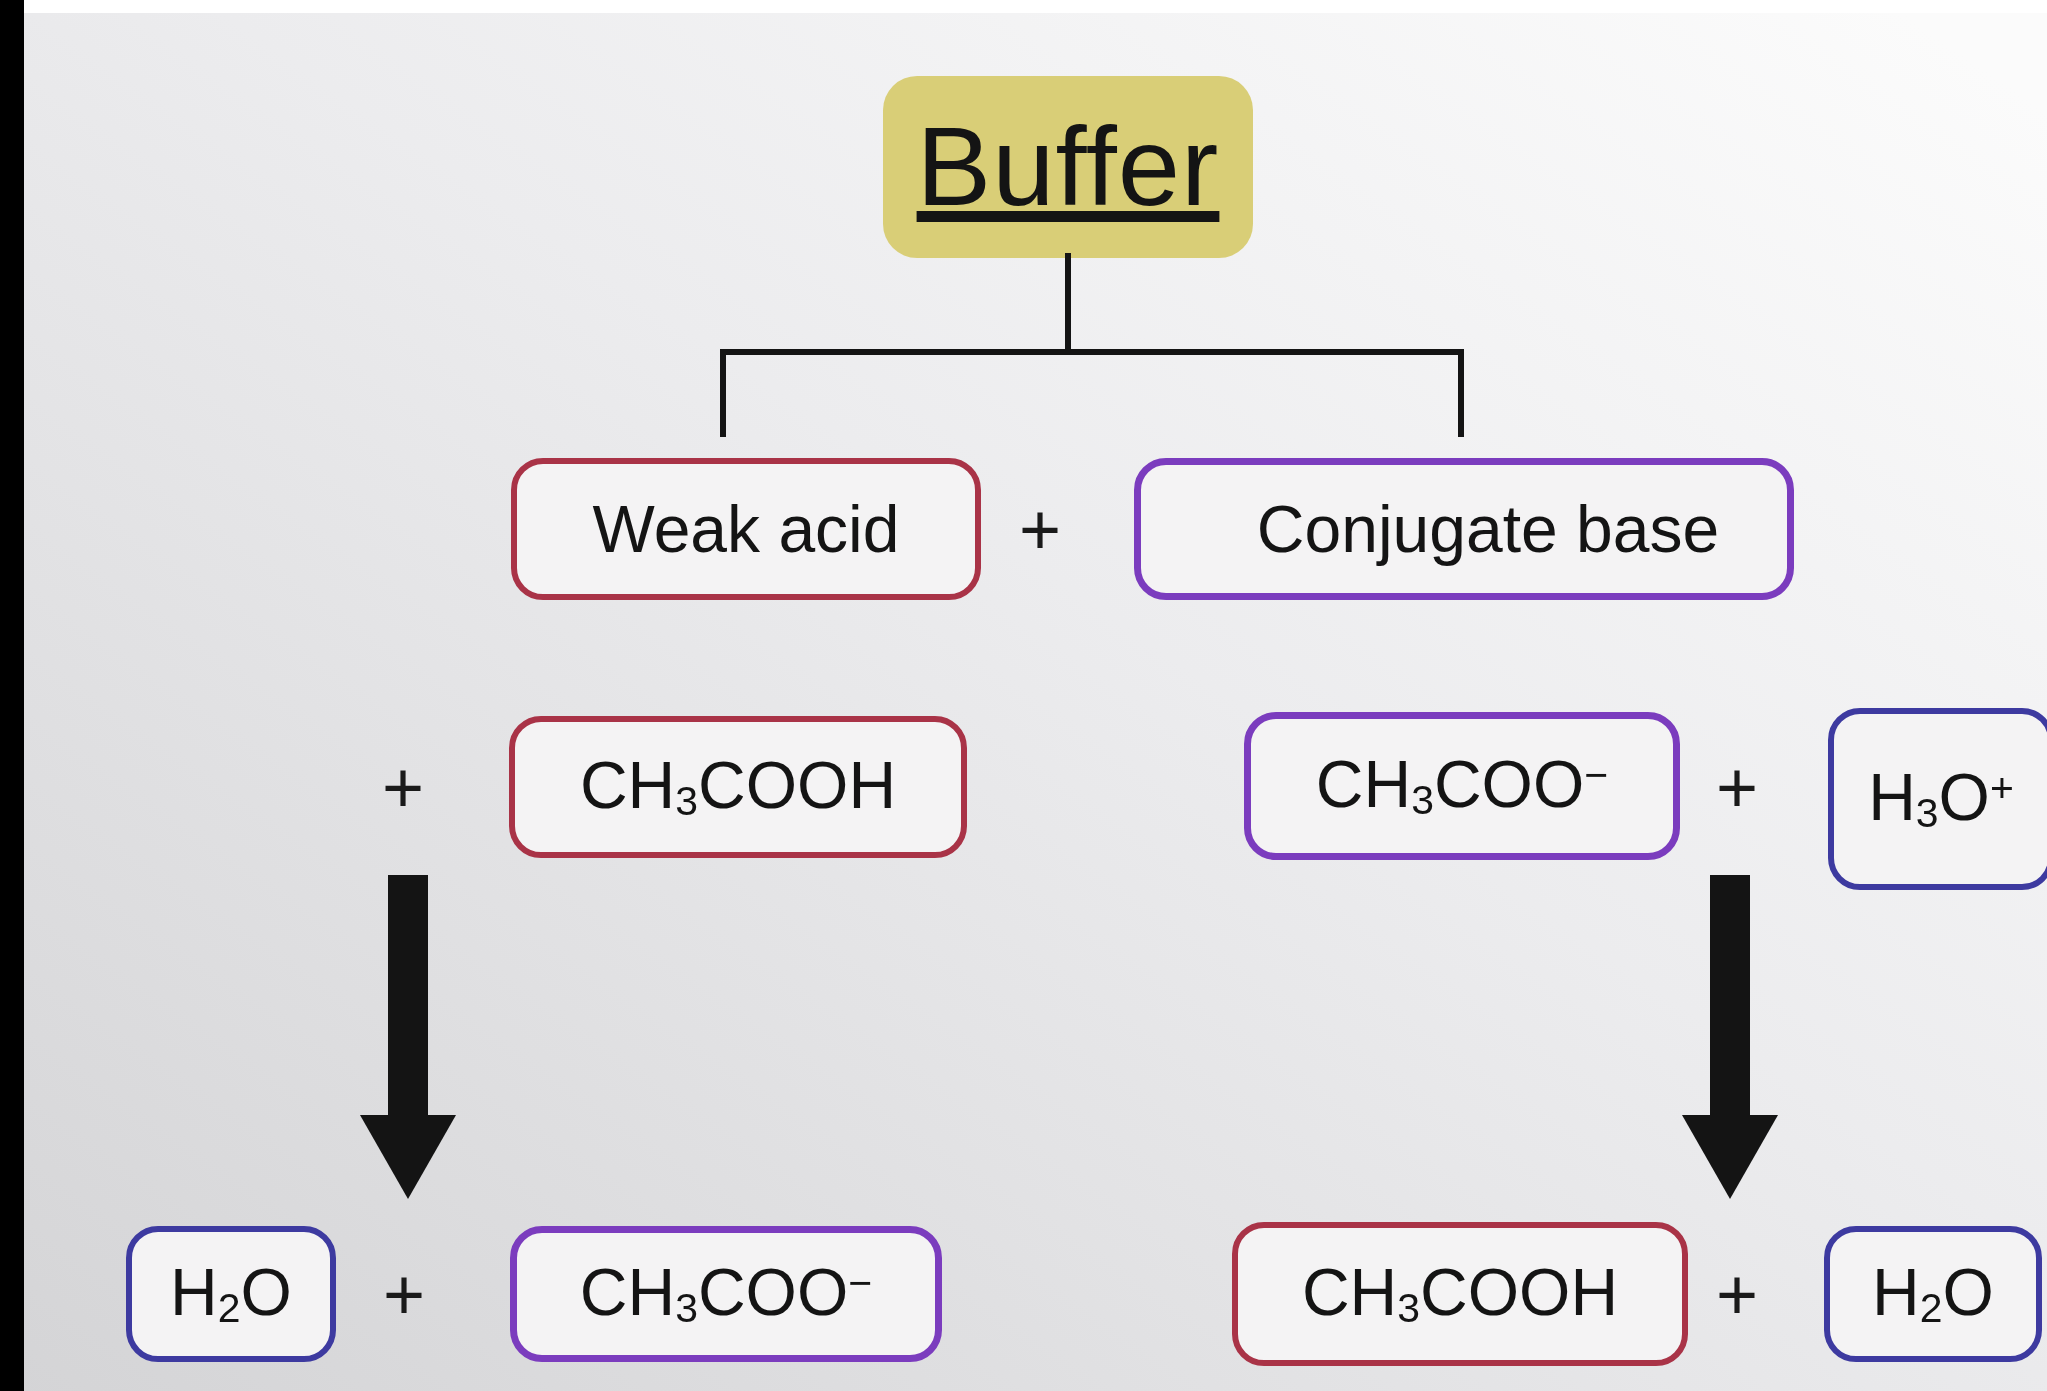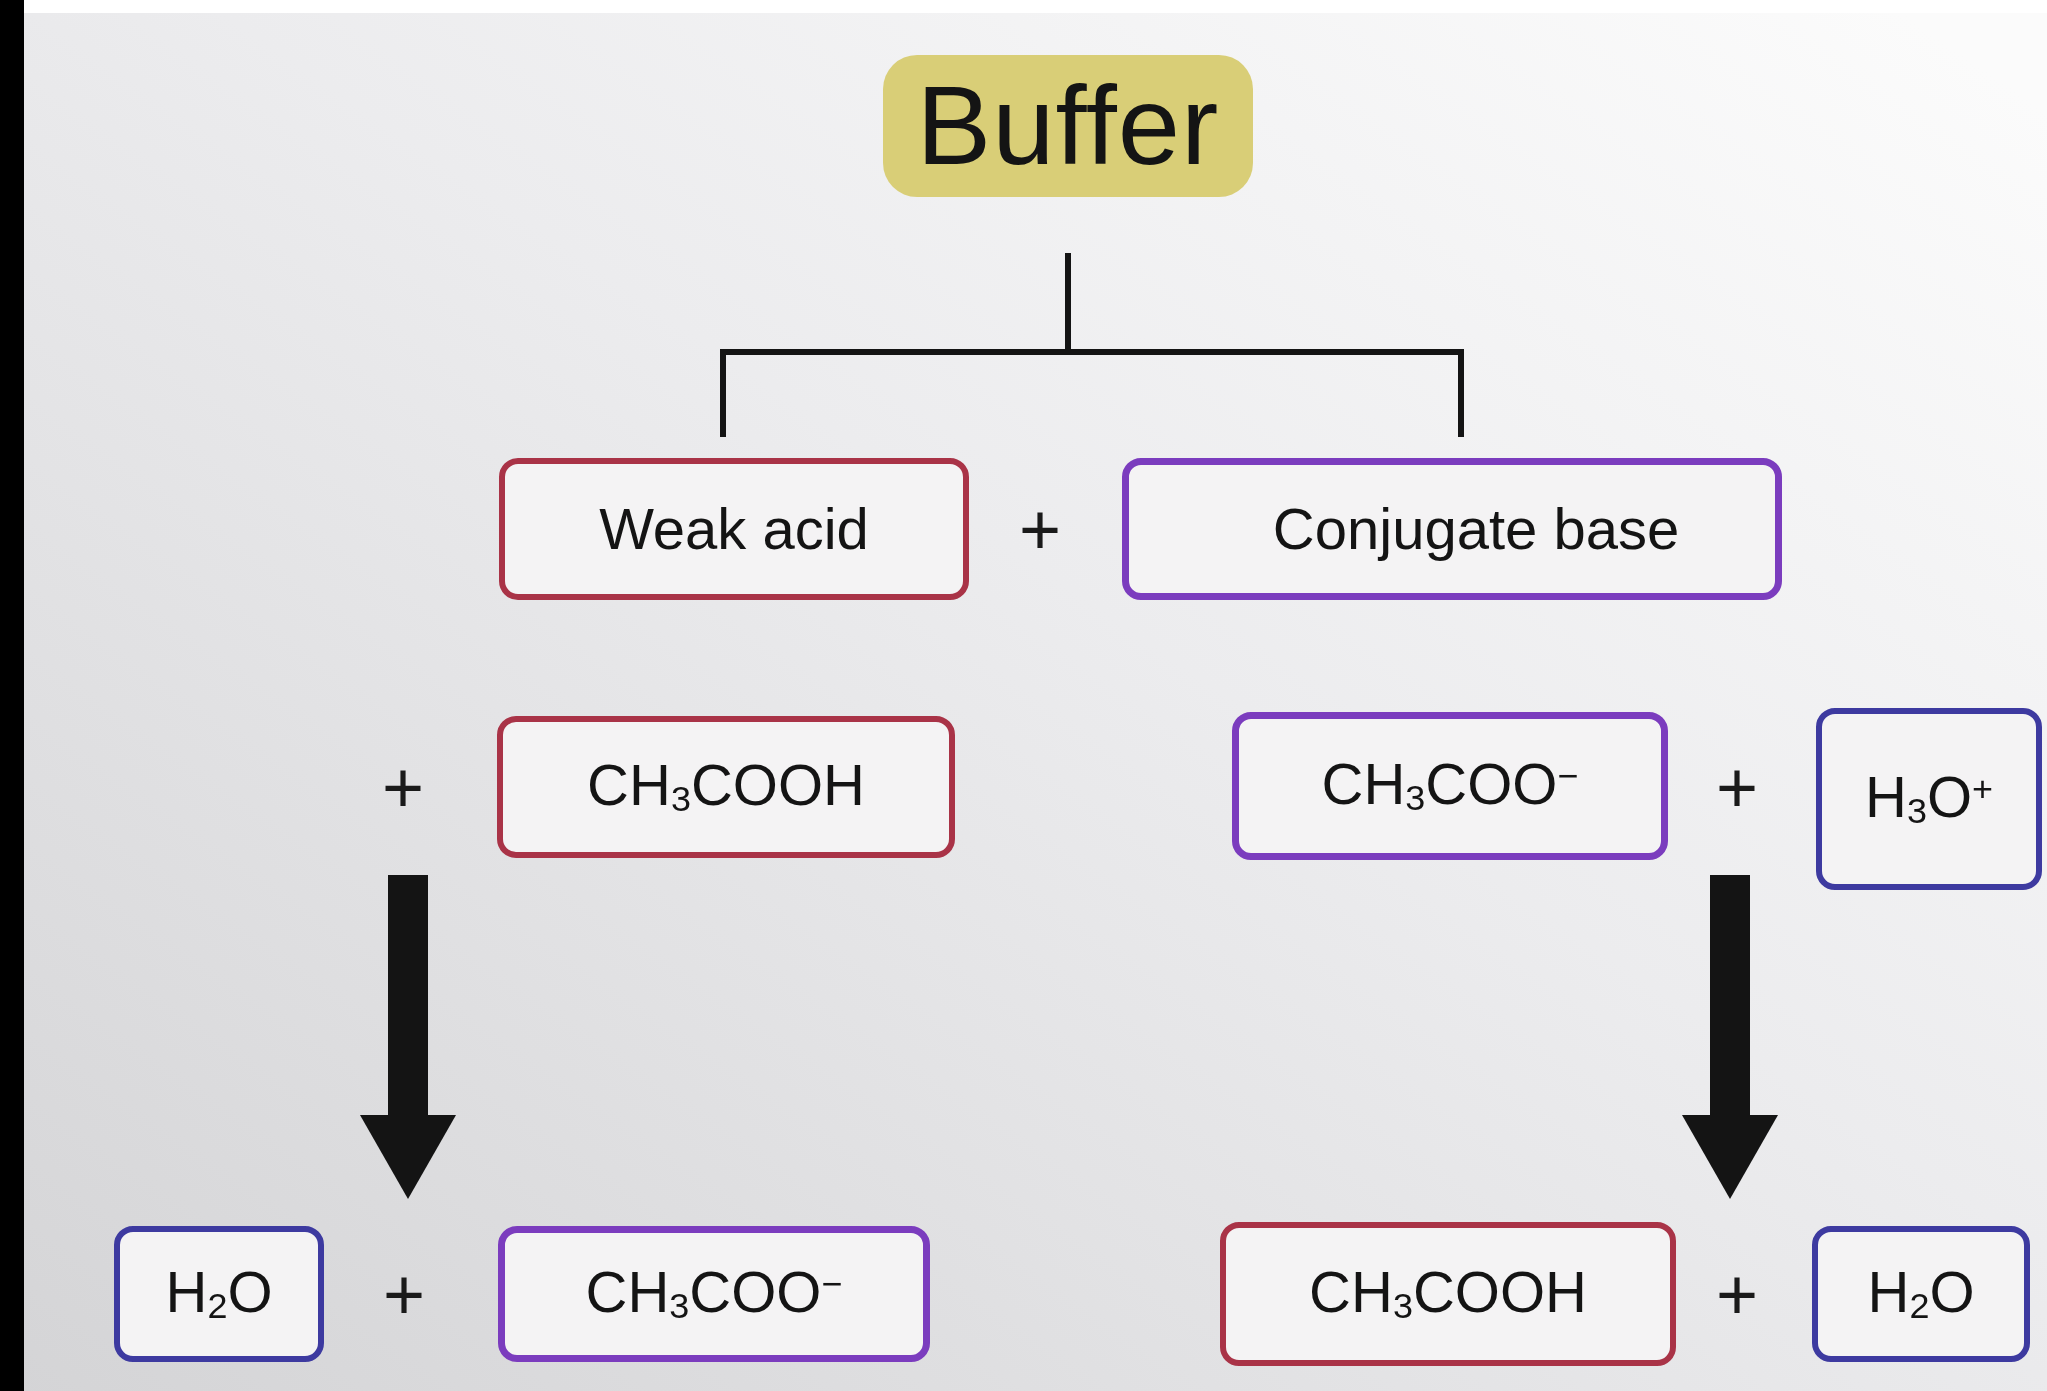--- a/index.html
+++ b/index.html
@@ -20,41 +20,42 @@
   }
   .buffer{
     background:var(--buffer-bg,#d9ce77);
     border-radius:34px;
     font-size:112px;
     letter-spacing:1px;
   }
   .chem{
     background:var(--box-fill,#f4f3f4);
     border:6px solid #333;
-    border-radius:19px;
-    font-size:58px;
+    border-radius:32px;
+    font-size:66px;
+    margin-left:12px;
   }
   .chem.acid{border-color:var(--acid-border,#a93347);}
   .chem.base{border-color:var(--base-border,#7b3cbe);border-width:7px;}
   .chem.water{border-color:var(--water-border,#3d3aa0);}
   .chem sub{font-size:.62em;vertical-align:-0.18em;}
   .chem sup{font-size:.62em;vertical-align:0.45em;}
 
   .plus{
     position:absolute;display:flex;align-items:center;justify-content:center;
     font-size:72px;line-height:1;color:#1a1a1a;
   }
 
   .line{position:absolute;background:var(--ink,#141414);}
   #tree-stem{left:1065px;top:253px;width:6px;height:100px;}
   #tree-hbar{left:720px;top:349px;width:744px;height:6px;}
   #tree-left-drop{left:720px;top:349px;width:6px;height:88px;}
   #tree-right-drop{left:1458px;top:349px;width:6px;height:88px;}
 
-  #buffer-box{left:883px;top:55px;width:370px;height:142px;}
+  #buffer-box{left:883px;top:76px;width:370px;height:182px;text-decoration:underline;}
   #weak-acid-box{left:499px;top:458px;width:470px;height:142px;}
   #tree-plus{left:1000px;top:458px;width:80px;height:142px;}
   #conjugate-base-box{left:1122px;top:458px;width:660px;height:142px;padding-left:48px;}
 
   #hydroxide-box{left:112px;top:716px;width:202px;height:142px;}
   #plus-left-reactants{left:363px;top:716px;width:80px;height:142px;}
   #acetic-acid-left-box{left:497px;top:716px;width:458px;height:142px;}
   #acetate-right-box{left:1232px;top:712px;width:436px;height:148px;}
   #plus-right-reactants{left:1697px;top:716px;width:80px;height:142px;}
   #hydronium-box{left:1816px;top:708px;width:226px;height:182px;}

